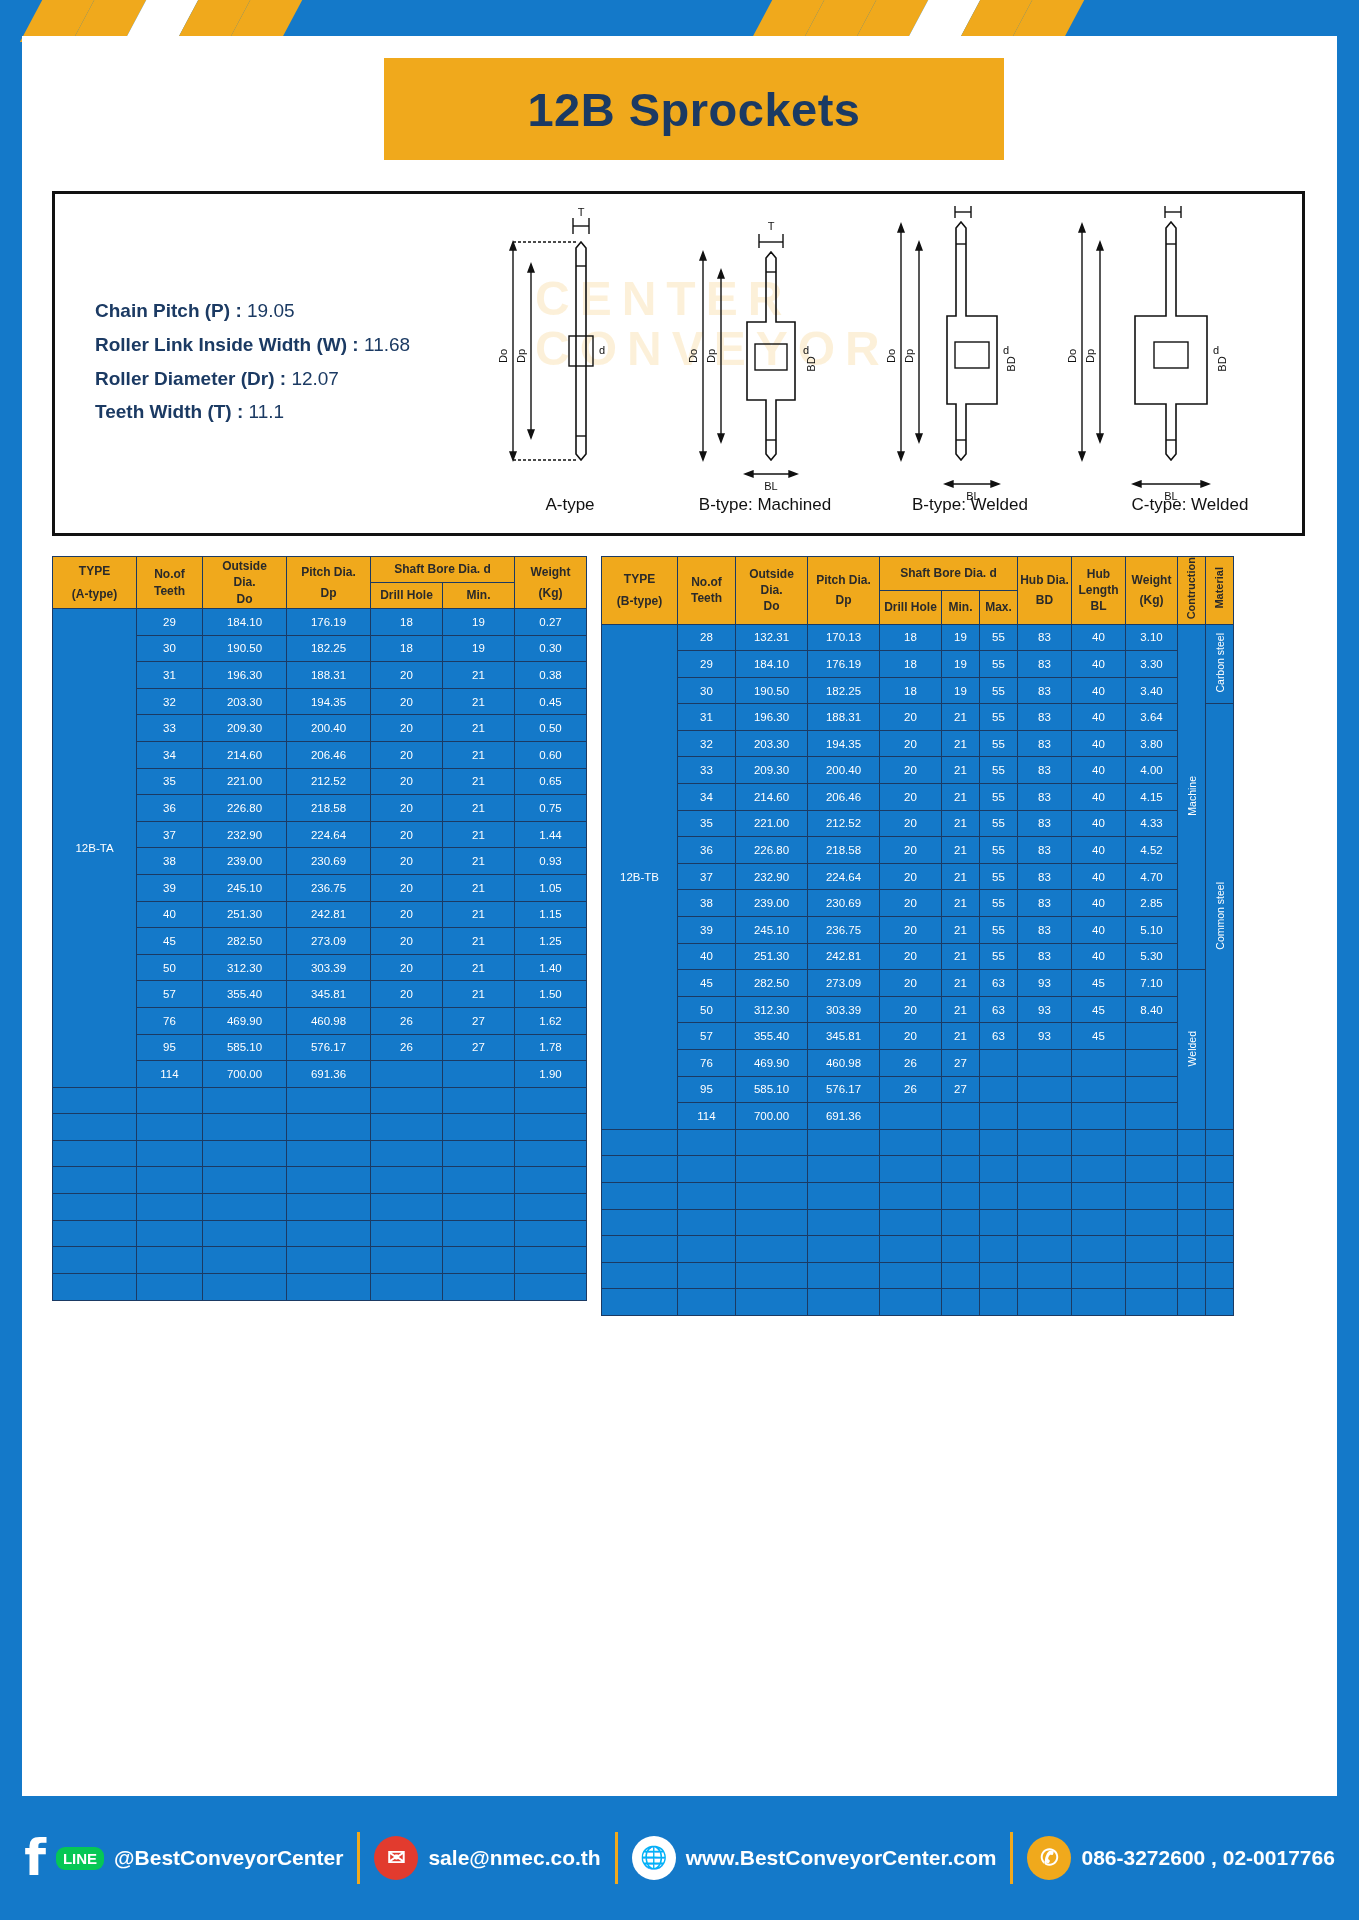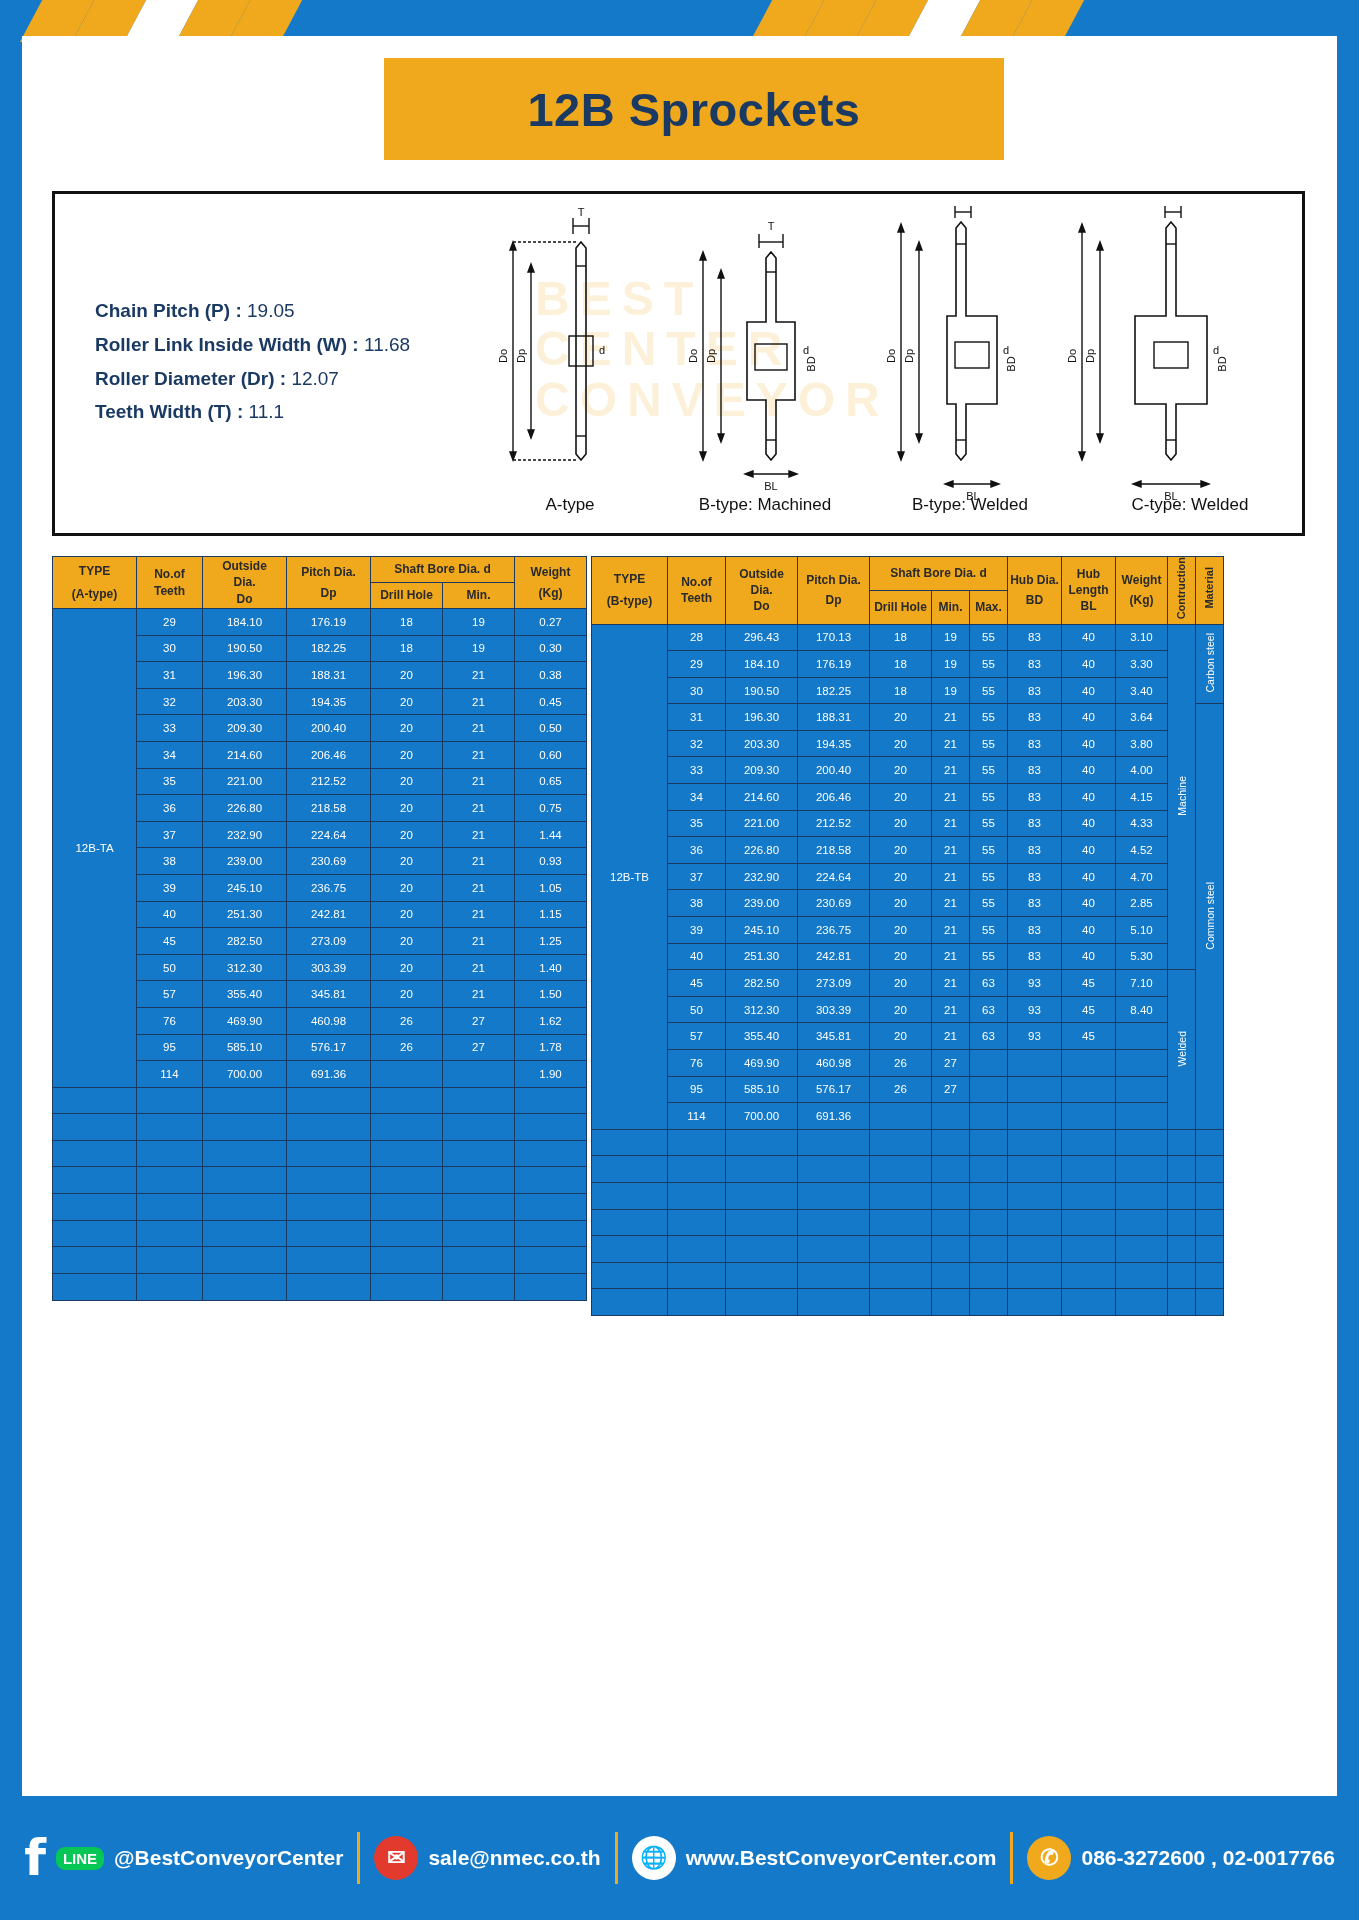--- a/index.html
+++ b/index.html
@@ -97,21 +97,21 @@
   .dlabels span {
     font-size: 17px; color: #111; text-align: center;
   }
 
   
   .tables-wrap {
     position: absolute;
     top: 520px; left: 30px;
     width: 1253px;
     display: flex;
-    gap: 4px;
+    gap: 14px;
   }
   table.spec {
     border-collapse: collapse;
     table-layout: fixed;
   }
   table.spec th, table.spec td {
     border: 1px solid #1b3a63;
     text-align: center;
     vertical-align: middle;
     font-size: 11.5px;
@@ -188,21 +188,20 @@
 
 <div class="page">
 
   <div class="title-bar">
     <h1>12B Sprockets</h1>
   </div>
 
   <div class="spec-box">
 
     <div class="watermark">
-      <div class="wm-text">BEST</div>
       <div class="wm-text">CENTER</div>
       <div class="wm-text">CONVEYOR</div>
     </div>
 
     <div class="spec-list">
       <div>
         <span>Chain Pitch (P)  :</span>
         <span class="val">19.05</span>
       </div>
       <div>
@@ -664,21 +663,21 @@
         <tr>
           <th>Drill Hole</th>
           <th>Min.</th>
           <th>Max.</th>
         </tr>
       </thead>
       <tbody>
           <tr>
             <td rowspan="19">12B-TB</td>
             <td>28</td>
-            <td>296.43</td>
+            <td>132.31</td>
             <td>170.13</td>
             <td>18</td>
             <td>19</td>
             <td>55</td>
             <td>83</td>
             <td>40</td>
             <td>3.10</td>
             <td rowspan="13"><span class="vert">Machine</span></td>
             <td rowspan="3"><span class="vert">Carbon steel</span></td>
           </tr>

